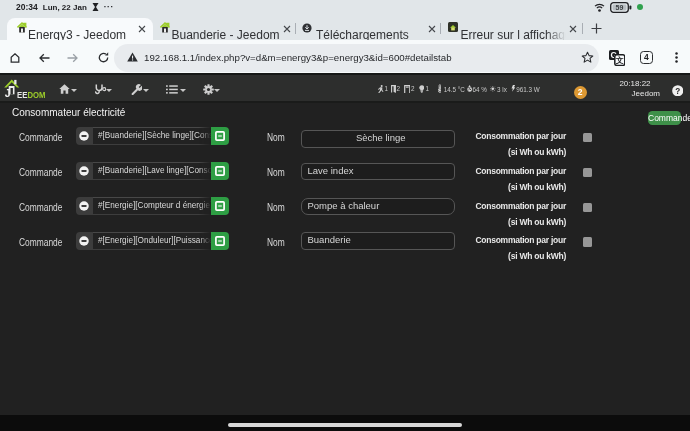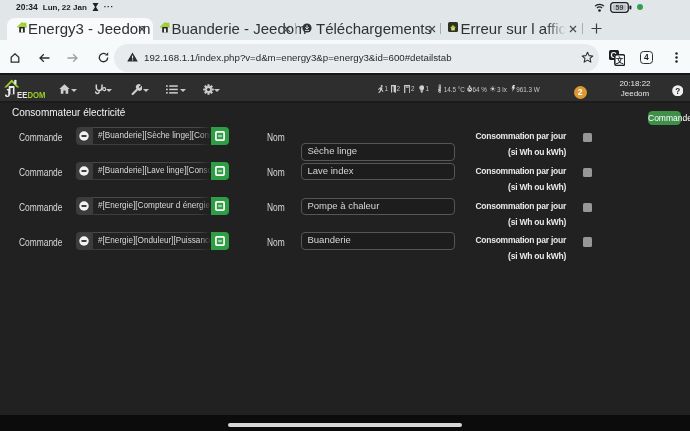--- a/index.html
+++ b/index.html
@@ -8,21 +8,21 @@
 .abs { position:absolute; }
 div.abs > svg { display:block; }
 
 
 #topbar { left:0; top:0; width:690px; height:40px; background:#e1e6e9; }
 #statusleft { left:16px; top:1px; height:12px; font-size:8.5px; font-weight:bold; color:#202124; display:flex; align-items:center; gap:5px; }
 #statusright { right:47px; top:1px; height:12px; display:flex; align-items:center; gap:5px; }
 
 
 .tab-active { left:7px; top:18px; width:146px; height:22px; background:#f8fafc; border-radius:8px 8px 0 0; }
-.tabtxt { font-size:15px; color:#303134; top:20px; white-space:nowrap; }
+.tabtxt { font-size:12px; color:#303134; top:28px; white-space:nowrap; }
 .tabx { top:25px; }
 .tabsep { width:1px; height:11px; background:#a9aeb4; top:23px; }
 
 
 #addr { left:0; top:40px; width:690px; height:33px; background:#f7fafb; }
 #pill { left:114px; top:44px; width:485px; height:28px; background:#e8ebee; border-radius:14px; }
 #urltext { left:144px; top:52px; font-size:9.7px; color:#27292c; }
 
 
 #jheader { left:0; top:73px; width:690px; height:30px; background:#2d2e2d; border-top:2.5px solid #161817; border-bottom:2px solid #1a1b1a; }
@@ -332,21 +332,21 @@
 <div class="abs sens" style="left:510.7px; top:84px;">
     <svg width="4.5" height="8.5" viewBox="0 0 7 11">
       <path d="M3 0.5 L6.5 0.5 L4.5 4 L6.8 4 L1.5 10.8 L3 5.8 L0.8 5.8 Z" fill="#d8d8d8"></path>
     </svg>
   </div>
 <span class="abs sens" style="left:516.3px; top:86px;">961.3 W</span>
 
 <div id="badge2" class="abs">2</div>
 <div id="htime" class="abs">
     <div style="line-height:8px; margin-top:1px;">20:18:22</div>
-    <div style="line-height:11px;">Jeedom</div>
+    <div style="line-height:11px;text-align:right;">Jeedom</div>
   </div>
 <div class="abs" style="left:671.5px; top:84.5px;">
     <svg width="11.5" height="11.5" viewBox="0 0 14 14">
       <circle cx="7" cy="7" r="6.8" fill="#efefef"></circle>
       <text x="7" y="10.6" font-size="10" font-weight="bold" fill="#2a2a2a" text-anchor="middle" font-family="Liberation Sans">?</text>
     </svg>
   </div>
 
 <h1 class="sect">Consommateur électricité</h1>
 <div id="btn-ajouter" class="abs">Commande</div>
@@ -361,21 +361,21 @@
     </div>
   <div class="grp-input">#[Buanderie][Sèche linge][Consommation]</div>
   <div class="grp-btn">
       <svg width="10" height="10" viewBox="0 0 11 11">
         <rect x="1" y="1" width="9" height="9" rx="1" fill="none" stroke="#fff" stroke-width="1.9"></rect>
         <rect x="3.5" y="4.3" width="4" height="2.4" fill="#fff" opacity="0.55"></rect>
       </svg>
     </div>
 </div>
 <div class="lbln" style="top:132px;">Nom</div>
-<div class="nom-input" style="top:143px;">Sèche linge</div>
+<div class="nom-input" style="top:130px;text-align:center;">Sèche linge</div>
 <div class="conso" style="top:130.5px;">Consommation par jour</div>
 <div class="conso" style="top:146.5px;">(si Wh ou kWh)</div>
 <div class="chk" style="top:132.5px;"></div>
 
 <div class="lbl" style="top:167px;">Commande</div>
 <div class="row-grp" style="top:162px;">
   <div class="grp-addon">
       <svg width="10" height="10" viewBox="0 0 13 13">
         <circle cx="6.5" cy="6.5" r="6.2" fill="#f2f2f2"></circle>
         <rect x="3.2" y="5.3" width="6.6" height="2.4" rx="0.6" fill="#3c3c3c"></rect>
@@ -405,21 +405,21 @@
     </div>
   <div class="grp-input">#[Energie][Compteur d énergie][Consommation]</div>
   <div class="grp-btn">
       <svg width="10" height="10" viewBox="0 0 11 11">
         <rect x="1" y="1" width="9" height="9" rx="1" fill="none" stroke="#fff" stroke-width="1.9"></rect>
         <rect x="3.5" y="4.3" width="4" height="2.4" fill="#fff" opacity="0.55"></rect>
       </svg>
     </div>
 </div>
 <div class="lbln" style="top:202px;">Nom</div>
-<div class="nom-input" style="top:197.5px;">Pompe à chaleur</div>
+<div class="nom-input" style="top:197.5px;border-radius:7px;">Pompe à chaleur</div>
 <div class="conso" style="top:200.5px;">Consommation par jour</div>
 <div class="conso" style="top:216.5px;">(si Wh ou kWh)</div>
 <div class="chk" style="top:202.5px;"></div>
 
 <div class="lbl" style="top:236.5px;">Commande</div>
 <div class="row-grp" style="top:231.5px;">
   <div class="grp-addon">
       <svg width="10" height="10" viewBox="0 0 13 13">
         <circle cx="6.5" cy="6.5" r="6.2" fill="#f2f2f2"></circle>
         <rect x="3.2" y="5.3" width="6.6" height="2.4" rx="0.6" fill="#3c3c3c"></rect>

